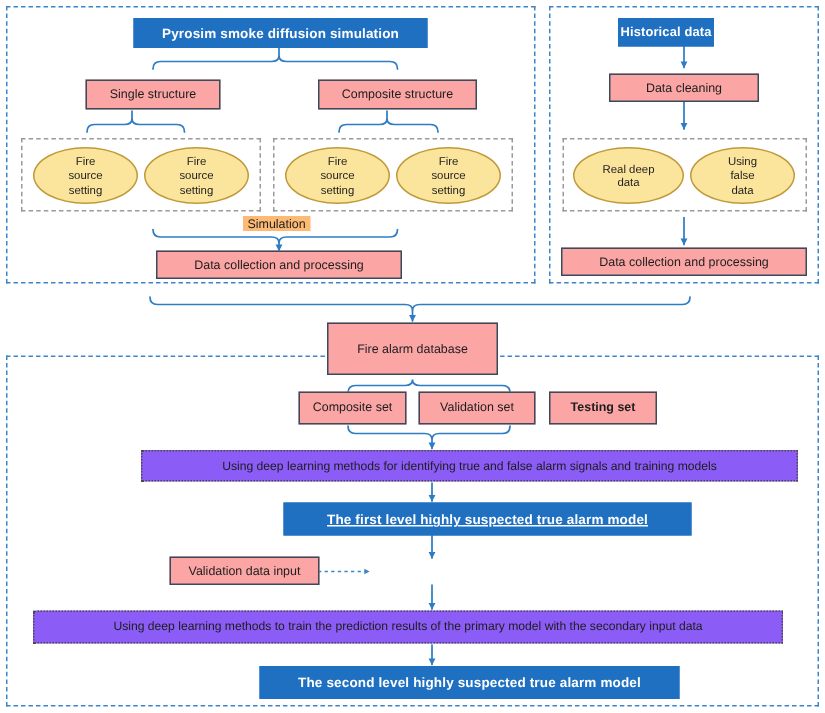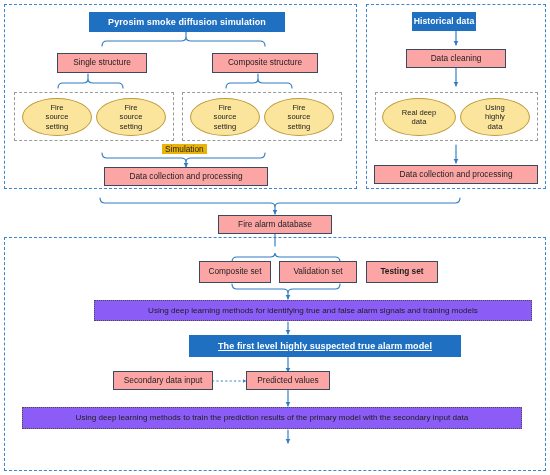--- a/index.html
+++ b/index.html
@@ -36,21 +36,21 @@
   .notebox{background:#8b5cf6;border:1.1px dotted #4b4b4b;
            font-size:8.1px;color:#1d1d1d;}
 
   
   .ellipse{border-radius:50%;background:#FBE49C;border:1.1px solid #BF9A3A;
            font-size:7.6px;color:#1d1d1d;flex-direction:column;}
   .ellipse span{display:block;line-height:1.22;}
 
   
   .label{position:absolute;font-size:8.3px;color:#1d1d1d;
-         background:#eab308;padding:0 3px;white-space:nowrap;}
+         background:#fdba74;padding:0 3px;white-space:nowrap;}
 
   svg.overlay{position:absolute;left:0;top:0;width:550px;height:475px;
               pointer-events:none;}
 </style>
 </head>
 <body>
 
 <div class="stage">
 
   <div class="panel" style="left:4px;top:4px;width:353px;height:185px;"></div>
@@ -148,38 +148,38 @@
 
   <div class="node box" style="left:406px;top:49px;width:100px;height:19px;">Data cleaning</div>
 
   <div class="node ellipse" style="left:382px;top:98px;width:74px;height:38px;">
     <span>Real deep</span>
     <span>data</span>
   </div>
 
   <div class="node ellipse" style="left:460px;top:98px;width:70px;height:38px;">
     <span>Using</span>
-    <span>highly</span>
+    <span>false</span>
     <span>data</span>
   </div>
 
   <div class="node box" style="left:374px;top:165px;width:164px;height:19px;">Data collection and processing</div>
 
-  <div class="node box" style="left:218px;top:215px;width:114px;height:19px;">Fire alarm database</div>
+  <div class="node box" style="left:218px;top:215px;width:114px;height:35px;">Fire alarm database</div>
 
   <div class="node box" style="left:199px;top:261px;width:72px;height:22px;">Composite set</div>
 
   <div class="node box" style="left:279px;top:261px;width:78px;height:22px;">Validation set</div>
 
   <div class="node box" style="left:366px;top:261px;width:72px;height:22px;font-weight:bold;">Testing set</div>
 
   <div class="node notebox" style="left:94px;top:300px;width:438px;height:21px;">Using deep learning methods for identifying true and false alarm signals and training models</div>
 
   <div class="node bluebox" style="left:189px;top:335px;width:272px;height:22px;text-decoration:underline;">The first level highly suspected true alarm model</div>
 
-  <div class="node box" style="left:113px;top:371px;width:100px;height:19px;">Secondary data input</div>
+  <div class="node box" style="left:113px;top:371px;width:100px;height:19px;">Validation data input</div>
 
-  <div class="node box" style="left:246px;top:371px;width:84px;height:19px;">Predicted values</div>
 
   <div class="node notebox" style="left:22px;top:407px;width:500px;height:22px;">Using deep learning methods to train the prediction results of the primary model with the secondary input data</div>
 
+  <div class="node bluebox" style="left:173px;top:444px;width:280px;height:22px;">The second level highly suspected true alarm model</div>
 
 </div>
 
 </body></html>

